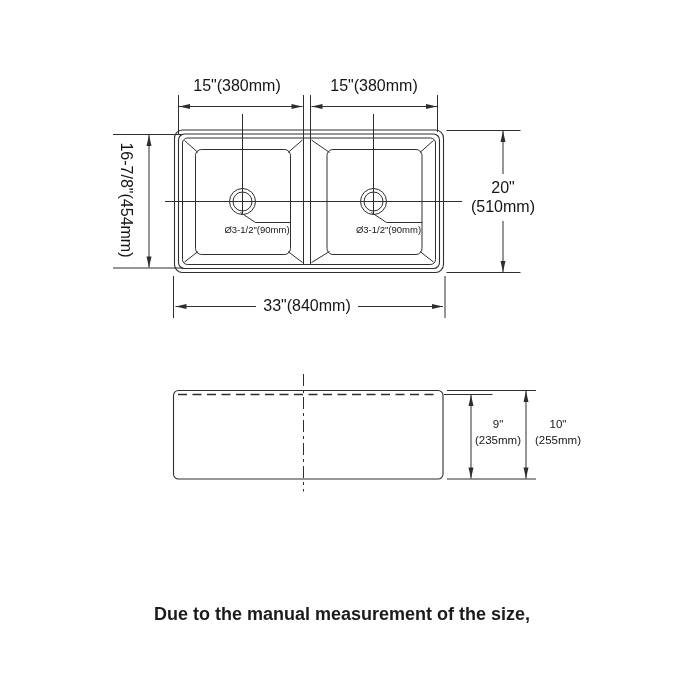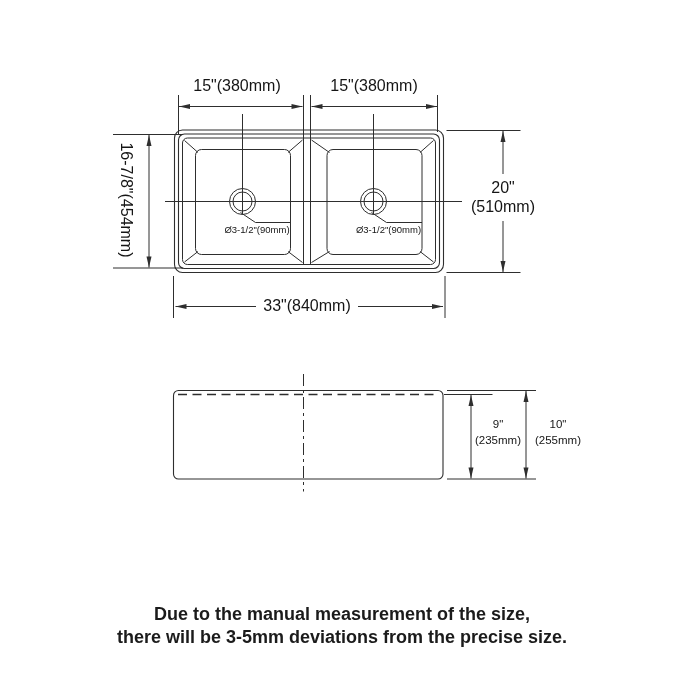--- a/index.html
+++ b/index.html
@@ -135,16 +135,15 @@
     <div>(235mm)</div>
   </div>
 
   <div class="lbl2 side" style="left:558px;top:432px;">
     <div>10"</div>
     <div>(255mm)</div>
   </div>
 
   <div class="disclaimer">
     <div>Due to the manual measurement of the size,</div>
-    <div>there will be 3-5mm deviations from the precise size.</div>
   </div>
 
 </div>
 
 </body></html>

